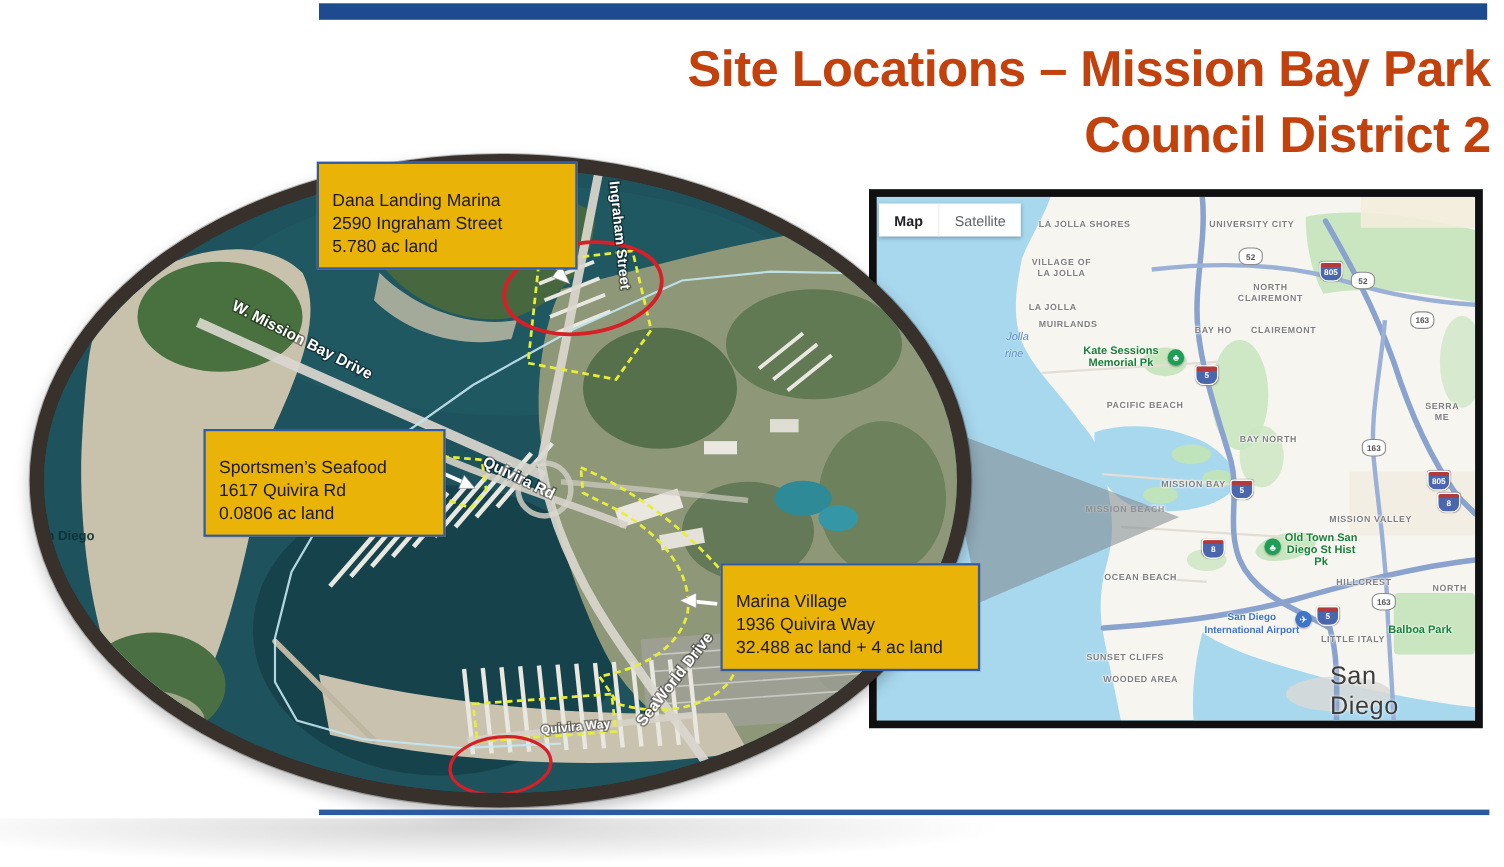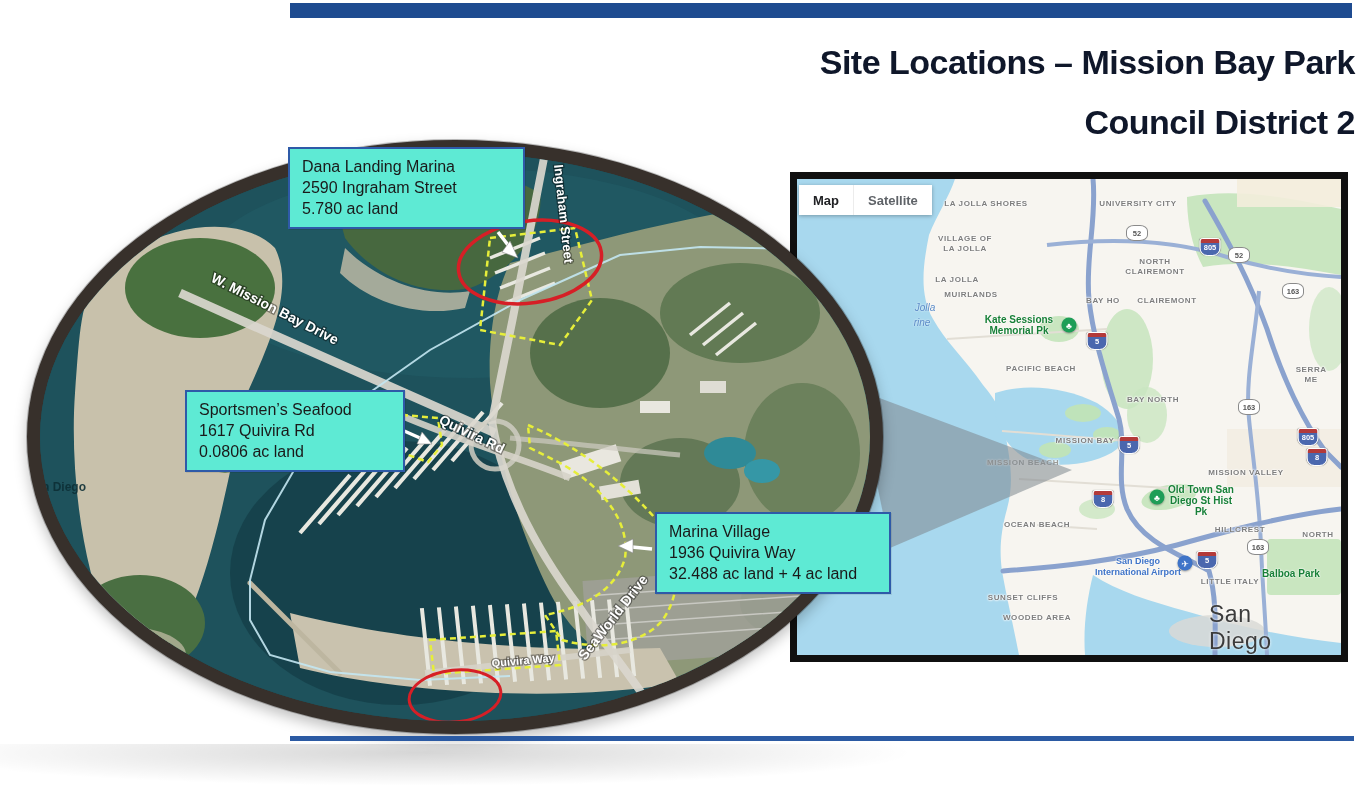--- a/index.html
+++ b/index.html
@@ -7,21 +7,21 @@
     width:1367px;height:788px;position:relative;overflow:hidden;
     background:#ffffff;font-family:"Liberation Sans",sans-serif;
   }
   
   .bar-top{position:absolute;left:290px;top:3px;width:1062px;height:15px;background:#1E4B90;}
   .bar-bottom{position:absolute;left:290px;top:736px;width:1064px;height:5px;background:#2B5AA3;}
   .page-shadow{position:absolute;left:0;top:744px;width:1100px;height:44px;
     background:radial-gradient(ellipse 60% 100% at 38% 20%,rgba(0,0,0,.16),rgba(0,0,0,0) 75%);}
   
   .title-block{position:absolute;right:12px;top:32px;width:1100px;text-align:right;
-    color:#0f172a;font-weight:900;font-size:34px;line-height:60px;letter-spacing:-.5px;}
+    color:#c2410c;font-weight:900;font-size:46px;line-height:60px;letter-spacing:-.5px;}
   
   .map-widget{position:absolute;left:790px;top:172px;width:544px;height:476px;
     border:7px solid #101010;background:#A8D8EE;}
   .map-inner{position:absolute;inset:0;overflow:hidden;}
   .map-inner svg{position:absolute;left:0;top:0;}
   .mlabel{position:absolute;transform:translate(-50%,-50%);font-size:8px;font-weight:700;
     letter-spacing:.6px;color:#7E7E7E;text-align:center;line-height:10px;white-space:normal;
     text-shadow:0 0 2px #fff,0 0 2px #fff,0 0 3px #fff;}
   .mlabel.faded{color:#9B9B97;}
   .plabel{position:absolute;transform:translate(-50%,-50%);font-size:10px;font-weight:700;
@@ -37,32 +37,32 @@
     box-shadow:0 1px 2px rgba(0,0,0,.35);}
   .poi-icon.park{background:#1E9E57;}
   .poi-icon.air{background:#3F74C8;}
   .shield{position:absolute;transform:translate(-50%,-50%);display:flex;align-items:center;
     justify-content:center;font-size:7.5px;font-weight:700;}
   .shield.i{width:19px;height:16px;color:#fff;border:1px solid #fff;border-radius:3px 3px 8px 8px;
     background:linear-gradient(#B33A3A 0 4px,#4A67AE 4px);box-shadow:0 0 1px #888;}
   .shield.s{width:20px;height:14px;color:#555;background:#fff;border:1px solid #8a8a8a;border-radius:8px/6px;}
   .map-control{position:absolute;left:2px;top:6px;height:30px;display:flex;background:#fff;
     box-shadow:0 1px 4px rgba(0,0,0,.3);font-size:13px;}
-  .map-control span{display:flex;align-items:center;padding:0 14px;cursor:pointer;font-weight:bold;}
+  .map-control span{display:flex;align-items:center;padding:0 14px;cursor:pointer;}
   .map-control .sel{font-weight:700;color:#202124;}
   .map-control .unsel{color:#5F6368;border-left:1px solid #ECECEC;}
   
   .wedge{position:absolute;left:0;top:0;pointer-events:none;}
   
   .oval{position:absolute;left:27px;top:140px;width:830px;height:568px;
     border:13px solid #37302B;border-radius:50%;overflow:hidden;background:#1E525C;
     box-shadow:0 0 0 1px rgba(0,0,0,.25), 0 6px 14px rgba(0,0,0,.25);}
   .oval svg{position:absolute;left:0;top:0;}
   
-  .callout{position:absolute;background:#5eead4;border:2px solid #2E5AA8;padding:7px 12px 8px 12px;
+  .callout{position:absolute;background:#eab308;border:2px solid #2E5AA8;padding:23px 12px 8px 12px;
     font-size:16px;line-height:21px;color:#1a1a1a;box-shadow:1px 1px 0 rgba(0,0,0,.08);}
 </style>
 </head>
 <body>
 
 <div class="bar-top"></div>
 
 <div class="title-block">
   <div>Site Locations – Mission Bay Park</div>
   <div>Council District 2</div>

